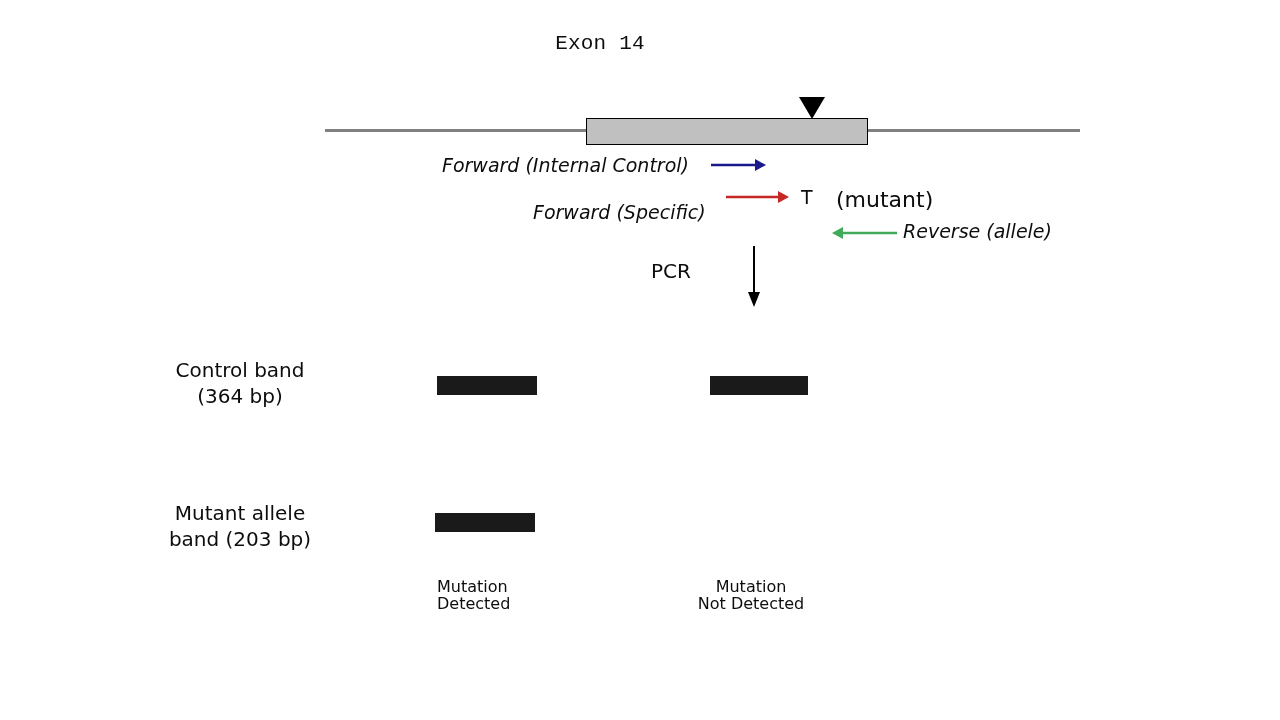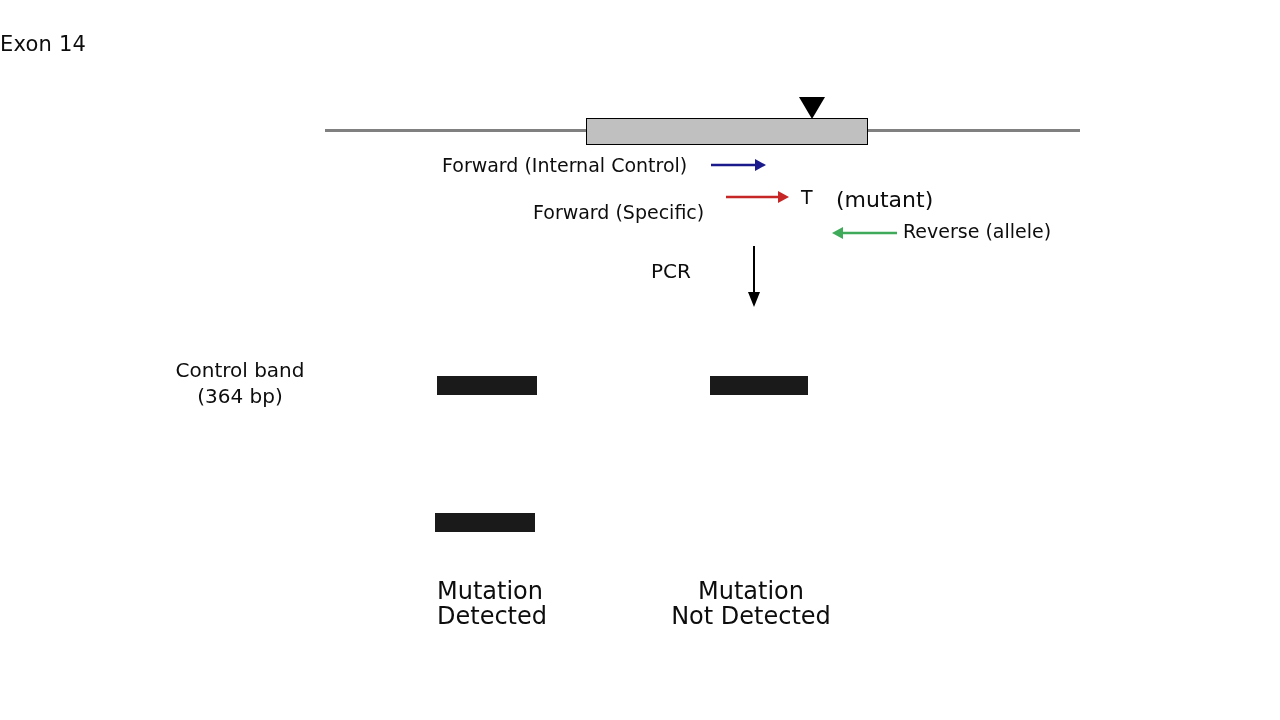--- a/index.html
+++ b/index.html
@@ -18,23 +18,24 @@
     position: relative;
     width: 1280px;
     height: 720px;
   }
   .abs { position: absolute; }
 
   
   .exon-title {
     left: 0; top: 32px;
     width: 1200px;
-    text-align: left;
+    text-align: center;
     font-size: 21px;
     letter-spacing: 0.2px;
+    font-family: Liberation Mono, monospace;
   }
 
   
   .gene-line {
     left: 325px; top: 129px;
     width: 755px; height: 3px;
     background: #808080;
   }
   .exon-box {
     left: 586px; top: 118px;
@@ -49,20 +50,21 @@
     border-left: 13px solid transparent;
     border-right: 13px solid transparent;
     border-top: 22px solid #000000;
   }
 
   
   .primer-label {
     font-size: 19px;
     white-space: nowrap;
     line-height: 1;
+    font-style: italic;
   }
   .lbl-fwd-control { left: 442px; top: 156px; }
   .lbl-fwd-specific { left: 533px; top: 187px; margin-top: 16px; }
   .lbl-reverse { left: 903px; top: 222px; }
   .lbl-allele-t { left: 801px; top: 186px; font-size: 19px; }
   .lbl-mutant { left: 836px; top: 187px; font-size: 22px; }
 
   .arrow-svg { overflow: visible; }
   .arrow-blue   { left: 711px; top: 156px; }
   .arrow-red    { left: 726px; top: 188px; }
@@ -89,21 +91,21 @@
   .gel-band {
     background: #1a1a1a;
     height: 19px;
   }
   .band-ctrl-left  { left: 437px; top: 376px; width: 100px; }
   .band-ctrl-right { left: 710px; top: 376px; width: 98px; }
   .band-mut-left   { left: 435px; top: 513px; width: 100px; }
 
   
   .verdict {
-    font-size: 24px;
+    font-size: 16px;
     line-height: 1.05;
     white-space: pre-line;
   }
   .verdict-left  { left: 437px; top: 579px; text-align: left; }
   .verdict-right { left: 650px; top: 579px; width: 202px; text-align: center; }
 </style>
 </head>
 <body>
 
 <div id="canvas">
@@ -138,20 +140,22 @@
   <div class="abs primer-label lbl-reverse">Reverse (allele)</div>
 
   <div class="abs pcr-label">PCR</div>
   <svg class="abs pcr-arrow" width="22" height="62">
     <line x1="10" y1="0" x2="10" y2="48" stroke="#000000" stroke-width="2"></line>
     <polygon points="4,46 10,61 16,46" fill="#000000"></polygon>
   </svg>
 
   <div class="abs band-caption cap-control">Control band
 (364 bp)</div>
+  <div class="abs band-caption cap-mutant">Mutant allele
+band (203 bp)</div>
 
   <div class="abs gel-band band-ctrl-left"></div>
   <div class="abs gel-band band-ctrl-right"></div>
   <div class="abs gel-band band-mut-left"></div>
 
   <div class="abs verdict verdict-left">Mutation
 Detected</div>
   <div class="abs verdict verdict-right">Mutation
 Not Detected</div>
 

